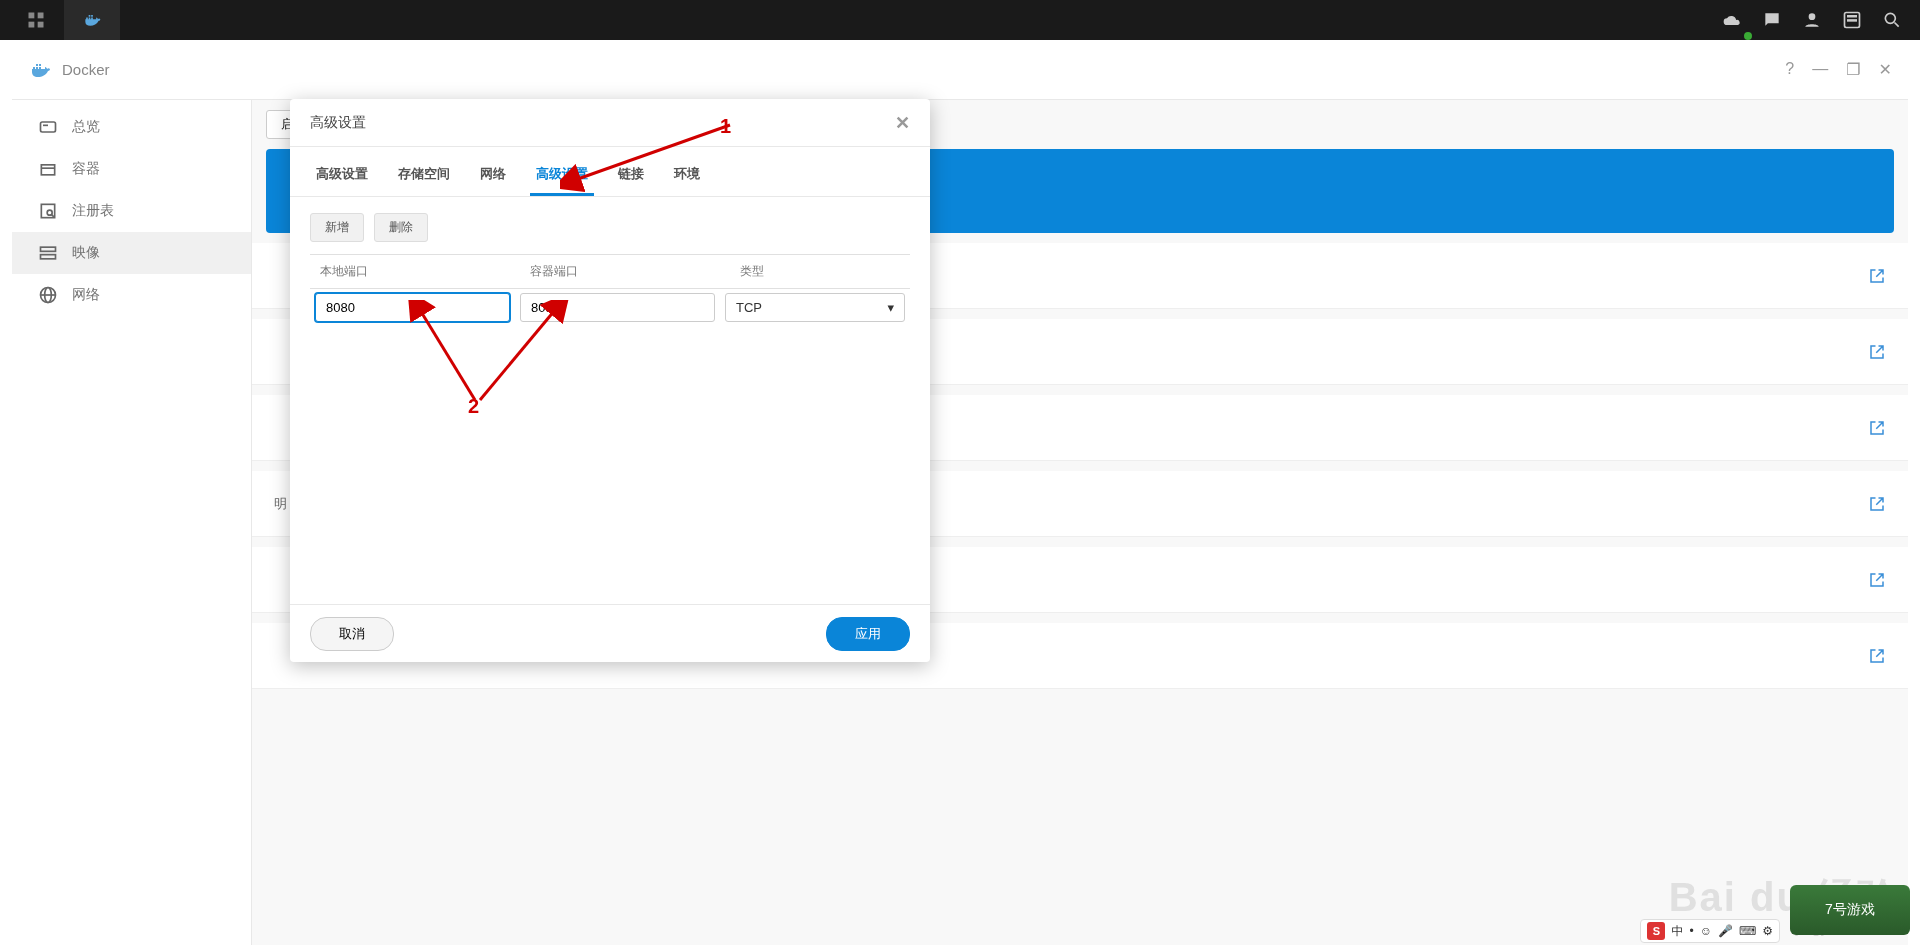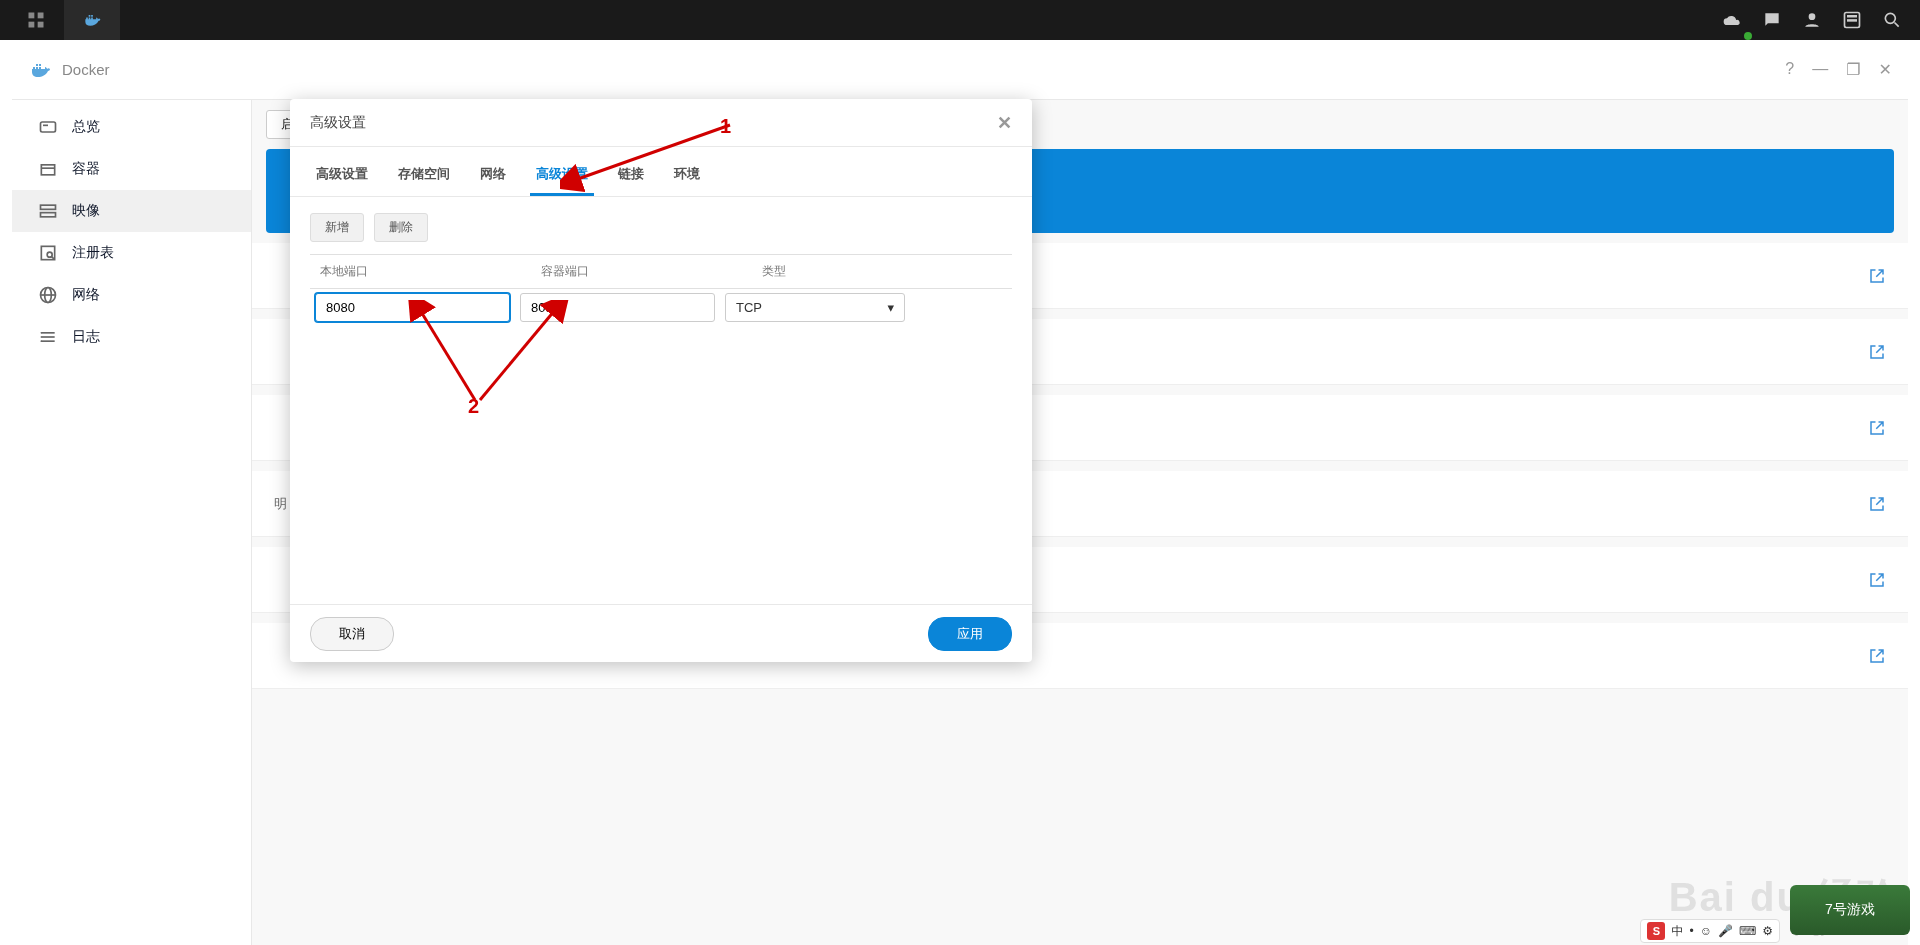--- a/index.html
+++ b/index.html
@@ -23,37 +23,37 @@
 .docker-icon { width: 24px; height: 24px; }
 .docker-title { color: #888; font-size: 15px; }
 .docker-controls { display: flex; gap: 18px; color: #999; }
 .docker-controls span { cursor: pointer; font-size: 16px; }
 
 
 .docker-body { flex: 1; display: flex; overflow: hidden; }
 
 
 .sidebar { width: 240px; border-right: 1px solid #e8e8e8; padding-top: 6px; }
-.sidebar-item { height: 42px; display: flex; align-items: center; padding: 0 26px; gap: 14px; color: #0f172a; cursor: pointer; font-size: 14px; }
+.sidebar-item { height: 42px; display: flex; align-items: center; padding: 0 26px; gap: 14px; color: #737373; cursor: pointer; font-size: 14px; }
 .sidebar-item.active { background: #f0f0f0; }
 .sidebar-item svg { width: 20px; height: 20px; fill: #666; }
 
 
 .main-panel { flex: 1; background: #f8f8f8; position: relative; overflow: hidden; }
 .main-toolbar { padding: 10px 14px; display: flex; gap: 6px; }
 .tb-btn { background: #fff; border: 1px solid #ccc; padding: 5px 14px; border-radius: 3px; font-size: 12px; }
 .blue-banner { margin: 0 14px 10px; background: #0a85d8; height: 84px; border-radius: 4px; }
 
 
 .image-row { margin: 0 0 10px 0; background: #fff; height: 66px; display: flex; align-items: center; justify-content: space-between; padding: 0 22px; border-bottom: 1px solid #eee; }
 .image-row .ext-icon { width: 18px; height: 18px; fill: #3a8fd8; cursor: pointer; }
 .desc-text { color: #666; font-size: 13px; }
 
 
-.modal-overlay { position: absolute; top: 99px; left: 290px; width: 742px; height: 563px; background: #fff; box-shadow: 0 4px 20px rgba(0,0,0,0.25); border-radius: 4px; z-index: 100; display: flex; flex-direction: column; }
+.modal-overlay { position: absolute; top: 99px; left: 290px; width: 640px; height: 563px; background: #fff; box-shadow: 0 4px 20px rgba(0,0,0,0.25); border-radius: 4px; z-index: 100; display: flex; flex-direction: column; }
 .modal-header { height: 48px; display: flex; align-items: center; justify-content: space-between; padding: 0 20px; border-bottom: 1px solid #e8e8e8; }
 .modal-title { color: #444; font-size: 14px; }
 .modal-close { color: #999; cursor: pointer; font-size: 18px; font-weight: bold; }
 .modal-tabs { display: flex; padding: 8px 20px 0; gap: 18px; border-bottom: 1px solid #e8e8e8; }
 .modal-tab { padding: 10px 6px; font-size: 13px; color: #555; cursor: pointer; border-bottom: 3px solid transparent; font-weight: bold; }
 .modal-tab.active { color: #0a85d8; border-bottom-color: #0a85d8; }
 
 .modal-body { flex: 1; padding: 16px 20px; }
 .btn-row { display: flex; gap: 10px; margin-bottom: 12px; }
 .small-btn { background: #f1f1f1; border: 1px solid #ddd; padding: 5px 14px; border-radius: 3px; font-size: 12px; cursor: pointer; color: #555; }
@@ -169,53 +169,42 @@
           </svg>
         <span>总览</span>
       </div>
       <div class="sidebar-item">
         <svg viewBox="0 0 24 24">
             <rect x="4" y="7" width="16" height="12" fill="none" stroke="#666" stroke-width="2"></rect>
             <line x1="4" y1="11" x2="20" y2="11" stroke="#666" stroke-width="2"></line>
           </svg>
         <span>容器</span>
       </div>
-      <div class="sidebar-item active">
-        <svg viewBox="0 0 24 24">
-            <rect x="3" y="5" width="18" height="5" fill="none" stroke="#666" stroke-width="2"></rect>
-            <rect x="3" y="14" width="18" height="5" fill="none" stroke="#666" stroke-width="2"></rect>
-          </svg>
-        <span>映像</span>
-      </div>
       <div class="sidebar-item">
         <svg viewBox="0 0 24 24">
             <rect x="4" y="4" width="16" height="16" fill="none" stroke="#666" stroke-width="2"></rect>
             <circle cx="14" cy="14" r="3" fill="none" stroke="#666" stroke-width="2"></circle>
             <line x1="16" y1="16" x2="19" y2="19" stroke="#666" stroke-width="2"></line>
           </svg>
         <span>注册表</span>
       </div>
+      <div class="sidebar-item active">
+        <svg viewBox="0 0 24 24">
+            <rect x="3" y="5" width="18" height="5" fill="none" stroke="#666" stroke-width="2"></rect>
+            <rect x="3" y="14" width="18" height="5" fill="none" stroke="#666" stroke-width="2"></rect>
+          </svg>
+        <span>映像</span>
+      </div>
       <div class="sidebar-item">
         <svg viewBox="0 0 24 24">
             <circle cx="12" cy="12" r="9" fill="none" stroke="#666" stroke-width="2"></circle>
             <ellipse cx="12" cy="12" rx="4" ry="9" fill="none" stroke="#666" stroke-width="2"></ellipse>
             <line x1="3" y1="12" x2="21" y2="12" stroke="#666" stroke-width="2"></line>
           </svg>
         <span>网络</span>
-      </div>
-      <div class="sidebar-item">
-        <svg viewBox="0 0 24 24">
-            <line x1="4" y1="7" x2="20" y2="7" stroke="#666" stroke-width="2"></line>
-            <line x1="4" y1="12" x2="20" y2="12" stroke="#666" stroke-width="2"></line>
-            <line x1="4" y1="17" x2="20" y2="17" stroke="#666" stroke-width="2"></line>
-            <circle cx="4" cy="7" r="1" fill="#666"></circle>
-            <circle cx="4" cy="12" r="1" fill="#666"></circle>
-            <circle cx="4" cy="17" r="1" fill="#666"></circle>
-          </svg>
-        <span>日志</span>
       </div>
     </div>
 
     <div class="main-panel">
       <div class="main-toolbar">
         <button class="tb-btn">启</button>
         <button class="tb-btn">&nbsp;&nbsp;&nbsp;&nbsp;</button>
         <button class="tb-btn">&nbsp;&nbsp;&nbsp;&nbsp;</button>
         <button class="tb-btn">&nbsp;&nbsp;</button>
       </div>

